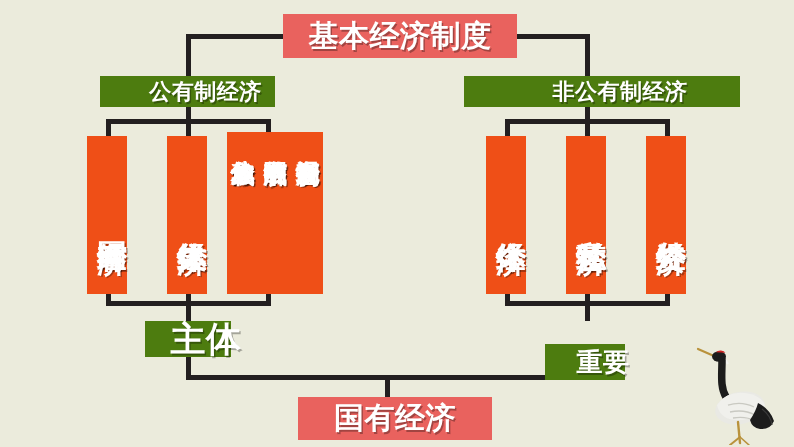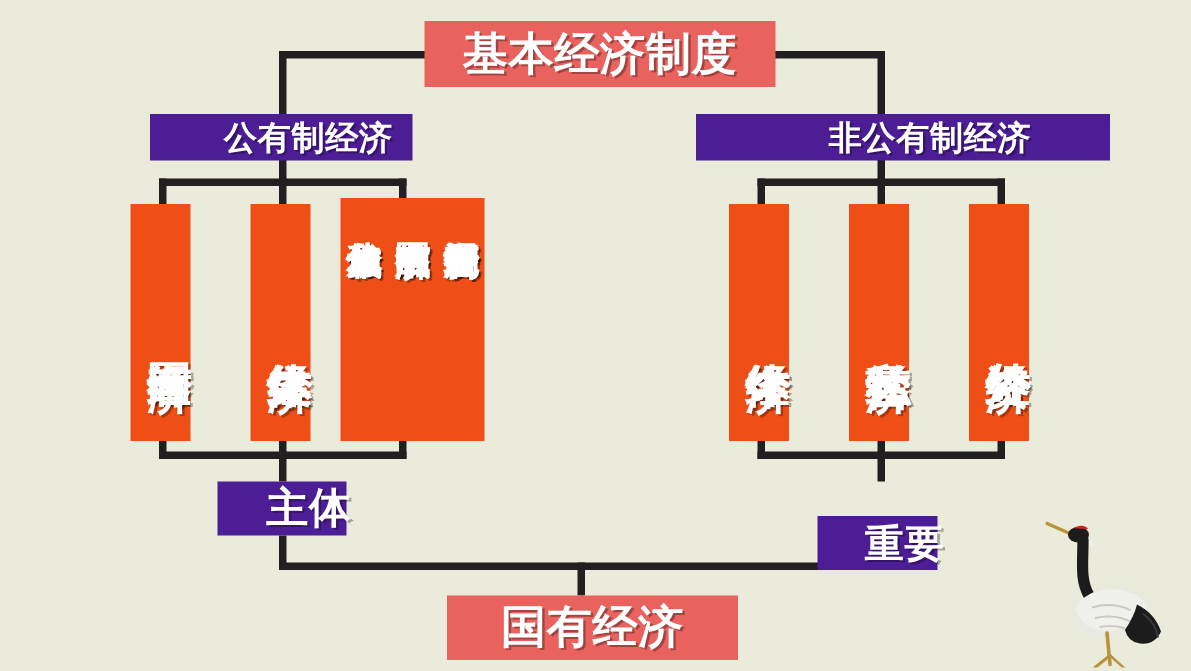--- a/index.html
+++ b/index.html
@@ -33,21 +33,21 @@
     display: flex;
     align-items: center;
     justify-content: center;
     color: #ffffff;
     font-weight: bold;
     text-shadow:
        1.6px 1.6px 0 rgba(0,0,0,0.30);
     letter-spacing: 0.5px;
   }
   .node.red   { background: #e9625e; }
-  .node.teal  { background: #4c1d95; padding-left: 36px; }
+  .node.teal  { background: #4d7c0f; padding-left: 36px; }
   .node.orange{ background: #ef4f17; }
 
   
   .h-node { white-space: nowrap; }
 
   
   .v-node {
     writing-mode: vertical-rl;
     text-orientation: upright;
     align-items: flex-start;
@@ -155,21 +155,21 @@
   </div>
 
   <div class="node orange v-node" style="left:566px; top:136px; width:40px; height:158px; font-size:30px;">
     <span>私营经济</span>
   </div>
 
   <div class="node orange v-node" style="left:646px; top:136px; width:40px; height:158px; font-size:30px;">
     <span>外资经济</span>
   </div>
 
-  <div class="node teal h-node" style="left:145px; top:321px; width:86px; height:36px; font-size:28px;">
+  <div class="node teal h-node" style="left:145px; top:321px; width:86px; height:36px; font-size:35px;">
     <span>主体</span>
   </div>
 
   <div class="node teal h-node" style="left:545px; top:321px; width:80px; height:36px; font-size:26px;margin-top:23px;">
     <span>重要</span>
   </div>
 
   <div class="node red h-node" style="left:298px; top:397px; width:194px; height:43px; font-size:30px;">
     <span>国有经济</span>
   </div>

